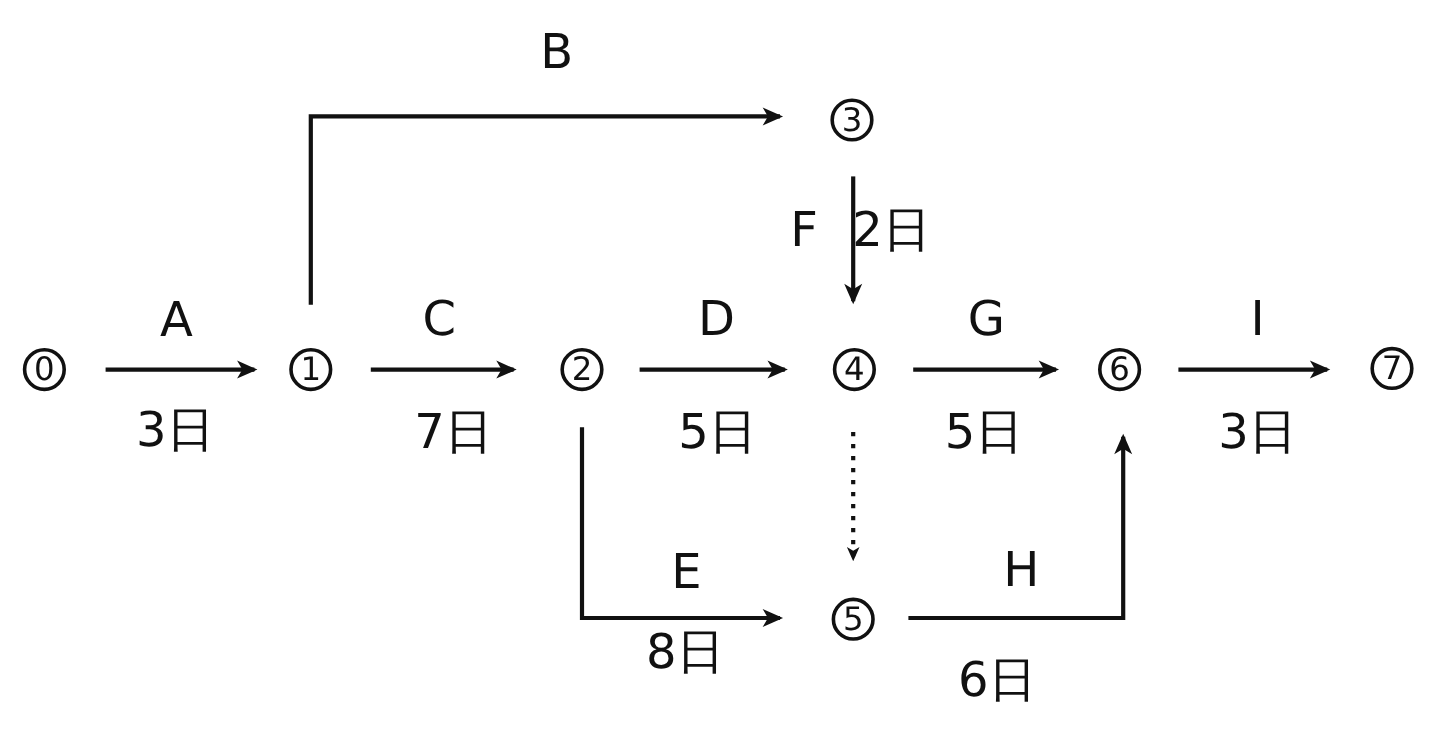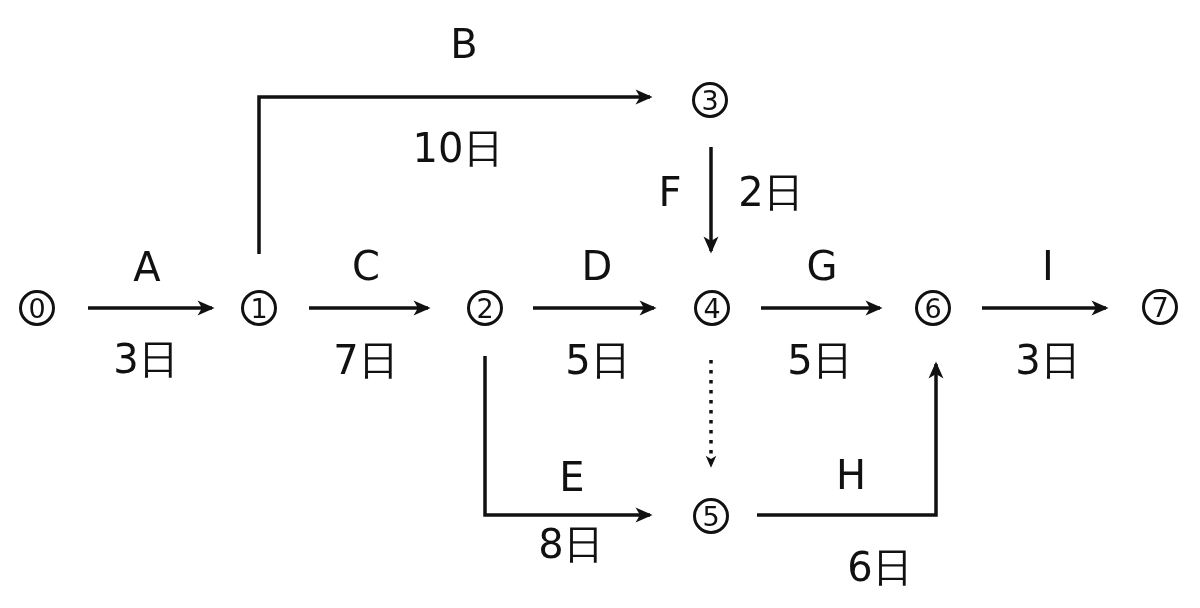--- a/index.html
+++ b/index.html
@@ -120,22 +120,21 @@
   <div class="lbl" style="left:464px;  top:44px">B</div>
   <div class="lbl" style="left:366px;  top:266px">C</div>
   <div class="lbl" style="left:597px;  top:266px">D</div>
   <div class="lbl" style="left:670px;  top:192px">F</div>
   <div class="lbl" style="left:822px;  top:266px">G</div>
   <div class="lbl" style="left:1048px; top:266px">I</div>
   <div class="lbl" style="left:572px;  top:477px">E</div>
   <div class="lbl" style="left:851px;  top:475px">H</div>
 
   <div class="lbl" style="left:146px;  top:359px">3日</div>
-  <div class="lbl" style="left:458px;  top:148px">10日</div>
-  <div class="lbl" style="left:366px;  top:360px">7日</div>
+  <div class="lbl" style="left:378px;  top:360px">7日</div>
   <div class="lbl" style="left:598px;  top:360px">5日</div>
-  <div class="lbl" style="left:771px;  top:192px">2日</div>
+  <div class="lbl" style="left:743px;  top:192px">2日</div>
   <div class="lbl" style="left:820px;  top:360px">5日</div>
   <div class="lbl" style="left:1048px; top:360px">3日</div>
   <div class="lbl" style="left:571px;  top:544px">8日</div>
-  <div class="lbl" style="left:880px;  top:567px">6日</div>
+  <div class="lbl" style="left:831px;  top:567px">6日</div>
 
 </div>
 
 </body></html>

